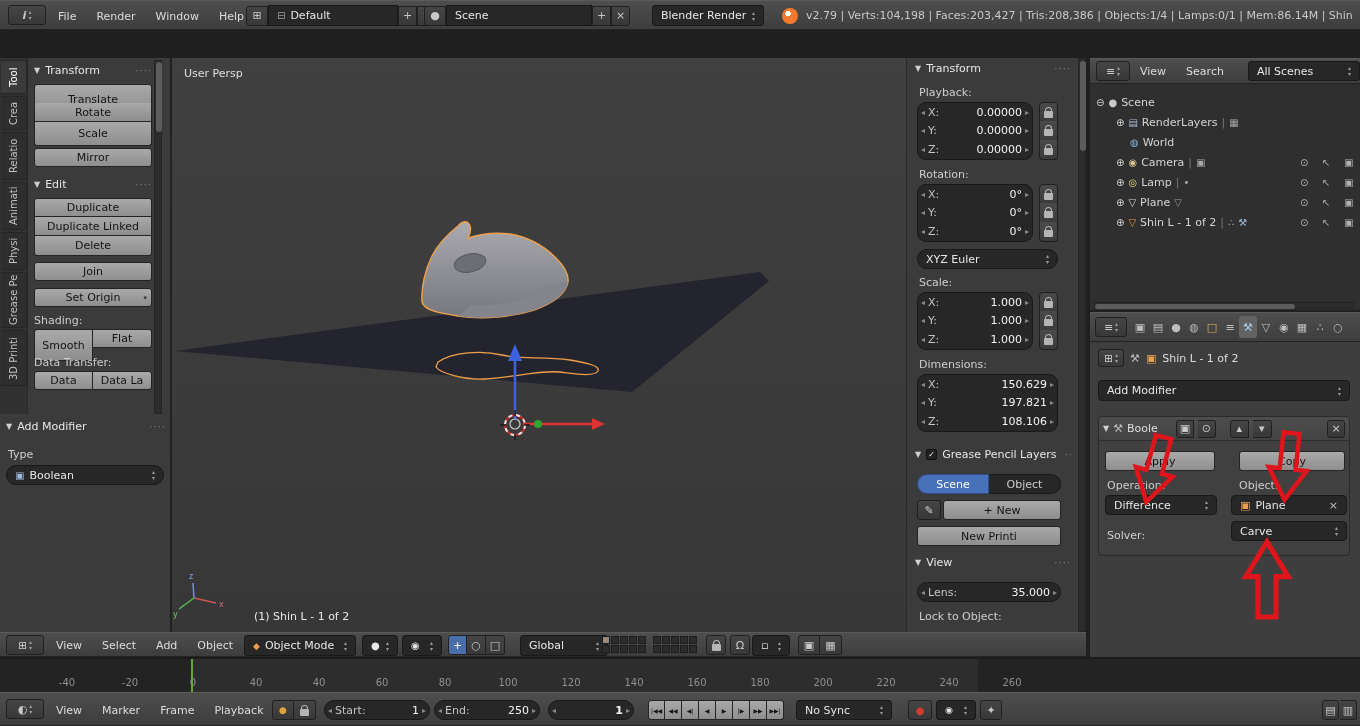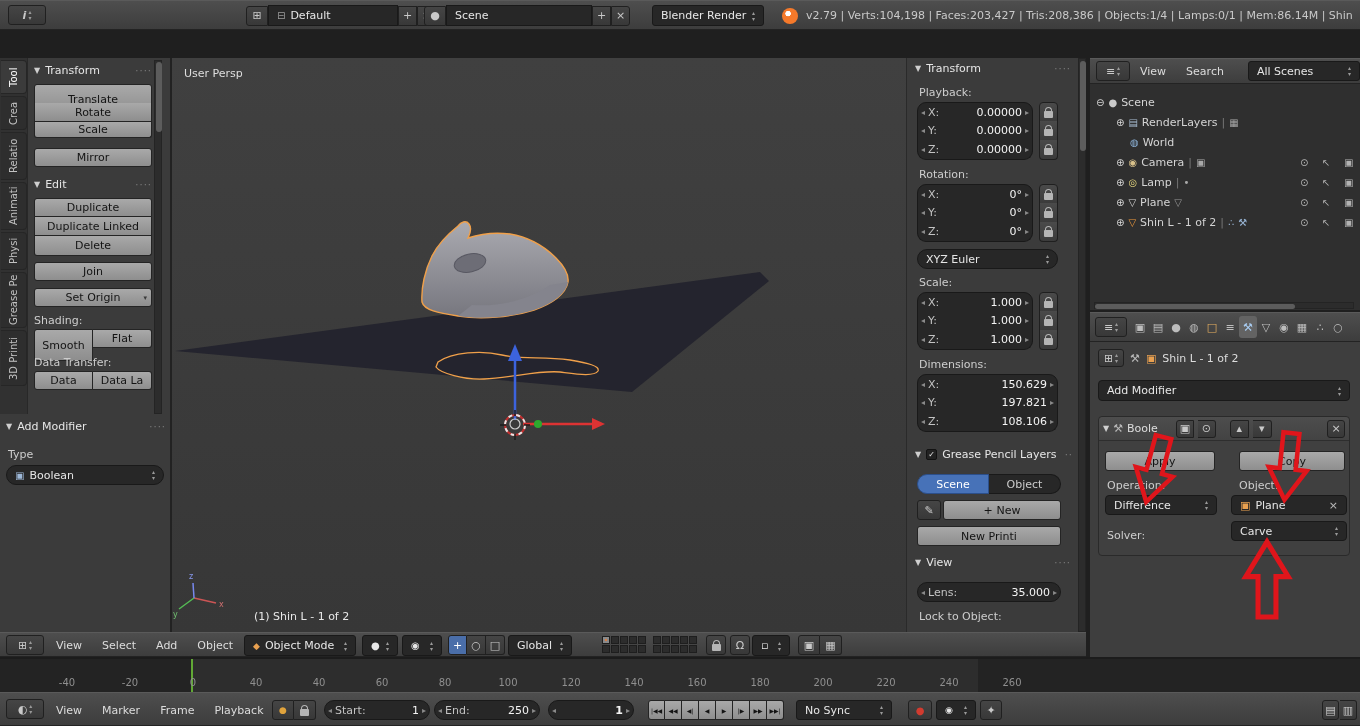--- a/index.html
+++ b/index.html
@@ -53,20 +53,26 @@
     <span class="abs ttlbtn" style="left:1252px;top:5px">—</span>
     <span class="abs ttlbtn" style="left:1284px;top:5px">□</span>
     <span class="abs ttlbtn" style="left:1316px;top:5px;width:36px;background:linear-gradient(#d9604a,#a22f1d)">×</span>
   </div>
 
   <div class="abs ed-hdr" style="left:0;top:28;width:1360px;height:30px">
     <div class="abs hdrbtn" style="left:8px;top:4px;width:38px">
         <span style="font-style:italic;font-weight:bold">i</span>
         <span class="updn">▴<br>▾</span>
       </div>
+    <div class="abs row" style="left:48px;top:0;height:30px">
+      <span class="menu">File</span>
+      <span class="menu">Render</span>
+      <span class="menu">Window</span>
+      <span class="menu">Help</span>
+    </div>
     <div class="abs row" style="left:246px;top:4px;height:21px">
       <span class="hdrbtn" style="width:22px;border-radius:3px 0 0 3px">⊞</span>
       <span class="ddf" style="width:130px;border-radius:0;height:21px">
           <span style="color:#9d9d9d;font-size:10px">⊟</span>
           <span>Default</span>
         </span>
       <span class="hdrbtn" style="width:19px;border-radius:0">+</span>
       <span class="hdrbtn" style="width:19px;border-radius:0 3px 3px 0">×</span>
     </div>
     <div class="abs row" style="left:424px;top:4px;height:21px">
@@ -96,21 +102,21 @@
       <div class="vtab" style="top:272px;height:56px">3D Printi</div>
     </div>
 
     <div class="abs phdr" style="left:34px;top:6px;width:118px">
         <span class="tri">▼</span>
         <span>Transform</span>
         <span class="grip">····</span>
       </div>
     <div class="abs btn bt" style="left:34px;top:26px;width:118px;height:30px">Translate</div>
     <div class="abs btn bm" style="left:34px;top:45px;width:118px;height:19px">Rotate</div>
-    <div class="abs btn bb" style="left:34px;top:64px;width:118px;height:16px">Scale</div>
+    <div class="abs btn bb" style="left:34px;top:64px;width:118px;height:24px">Scale</div>
     <div class="abs btn" style="left:34px;top:90px;width:118px;height:19px">Mirror</div>
 
     <div class="abs phdr" style="left:34px;top:120px;width:118px">
         <span class="tri">▼</span>
         <span>Edit</span>
         <span class="grip">····</span>
       </div>
     <div class="abs btn bt" style="left:34px;top:140px;width:118px;height:19px">Duplicate</div>
     <div class="abs btn bm" style="left:34px;top:159px;width:118px;height:19px">Duplicate Linked</div>
     <div class="abs btn bb" style="left:34px;top:178px;width:118px;height:20px">Delete</div>
@@ -492,21 +498,21 @@
         <span style="color:#e8e8e8;font-size:10px">●</span>
         <span class="dda">▴<br>▾</span>
       </div>
     <div class="abs ddf" style="left:402px;top:2px;width:40px;height:21px;border-radius:3px">
         <span style="font-size:10px">◉</span>
         <span class="dda">▴<br>▾</span>
       </div>
     <span class="abs hdrbtn" style="left:448px;top:2px;width:19px;background:#4a6ea9;color:#fff;border-radius:3px 0 0 3px">+</span>
     <span class="abs hdrbtn" style="left:467px;top:2px;width:19px;border-radius:0;border-left:none">○</span>
     <span class="abs hdrbtn" style="left:486px;top:2px;width:19px;border-radius:0 3px 3px 0;border-left:none">□</span>
-    <div class="abs ddf" style="left:508px;top:2px;width:64px;height:21px;border-radius:3px">
+    <div class="abs ddf" style="left:520px;top:2px;width:88px;height:21px;border-radius:3px">
         <span>Global</span>
         <span class="dda">▴<br>▾</span>
       </div>
     <div class="abs" style="left:602px;top:3px;display:grid;grid-template-columns:repeat(5,9px);grid-auto-rows:9px">
       <span class="cell on"></span>
         <span class="cell"></span>
         <span class="cell"></span>
         <span class="cell"></span>
         <span class="cell"></span>
       <span class="cell"></span>

